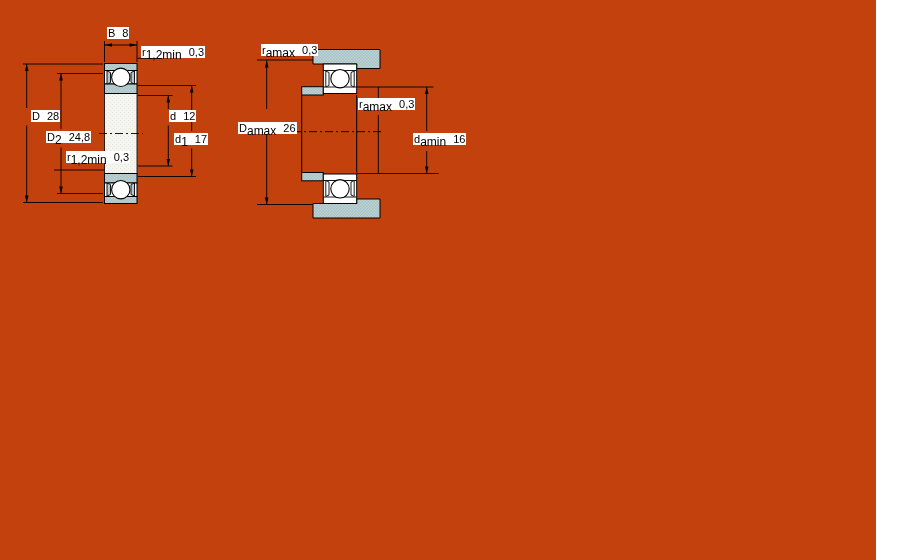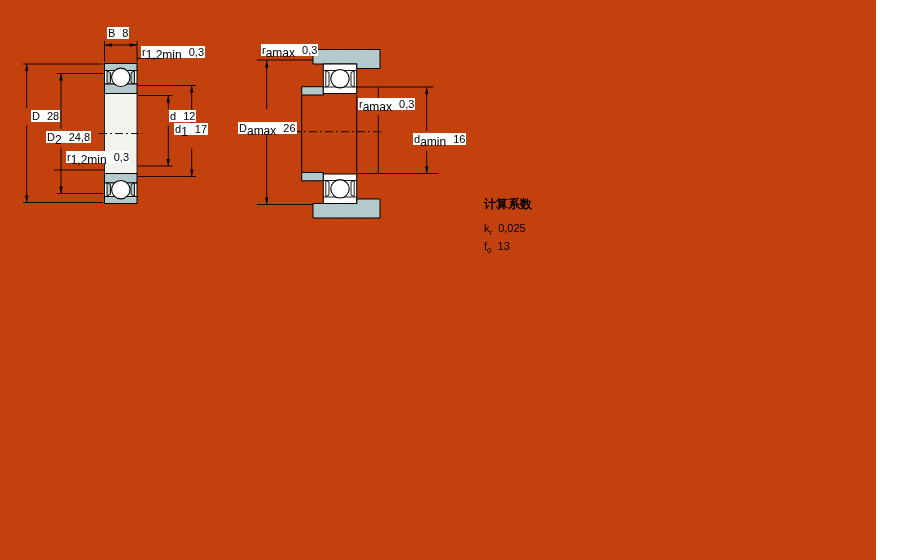--- a/index.html
+++ b/index.html
@@ -186,43 +186,34 @@
   </div>
 
   <div class="dim-label" style="left:66px;top:151px;">
     <span class="sym">r</span><span class="sub">1,2min</span><span class="val">0,3</span>
   </div>
 
   <div class="dim-label" style="left:149px;top:110px;margin-left:20px;">
     <span class="sym">d</span><span class="val">12</span>
   </div>
 
-  <div class="dim-label" style="left:174px;top:123px;">
+  <div class="dim-label" style="left:174px;top:133px;">
     <span class="sym">d</span><span class="sub">1</span><span class="val">17</span>
   </div>
 
   <div class="dim-label" style="left:261px;top:44px;">
     <span class="sym">r</span><span class="sub">amax</span><span class="val">0,3</span>
   </div>
 
   <div class="dim-label" style="left:238px;top:122px;">
     <span class="sym">D</span><span class="sub">amax</span><span class="val">26</span>
   </div>
 
   <div class="dim-label" style="left:358px;top:98px;">
     <span class="sym">r</span><span class="sub">amax</span><span class="val">0,3</span>
   </div>
 
   <div class="dim-label" style="left:413px;top:133px;">
     <span class="sym">d</span><span class="sub">amin</span><span class="val">16</span>
   </div>
 
-  <div class="factors">
-    <div class="title">计算系数</div>
-    <div class="row">
-      <span class="sym">k</span><span class="sub">r</span><span class="val">0,025</span>
-    </div>
-    <div class="row">
-      <span class="sym">f</span><span class="sub">0</span><span class="val">13</span>
-    </div>
-  </div>
 
 </div>
 
 </body></html>

